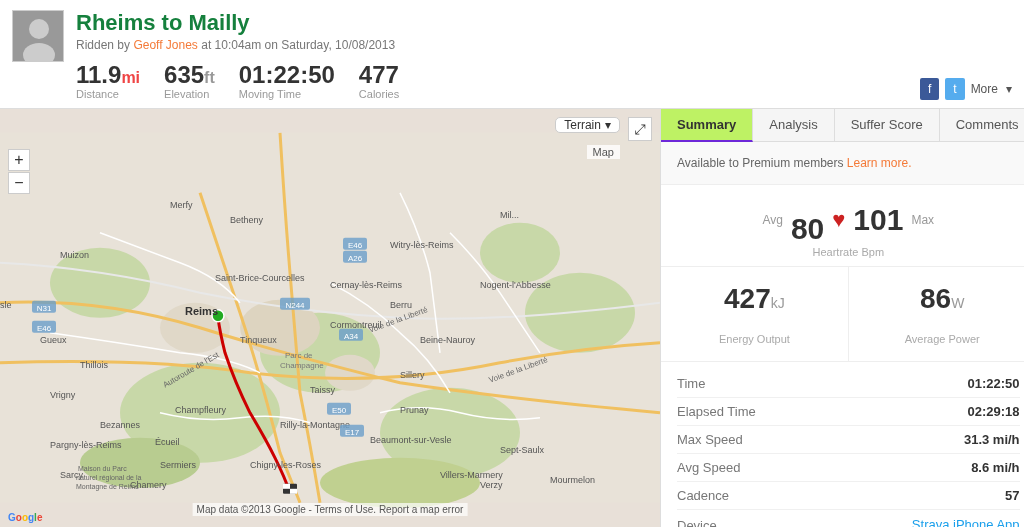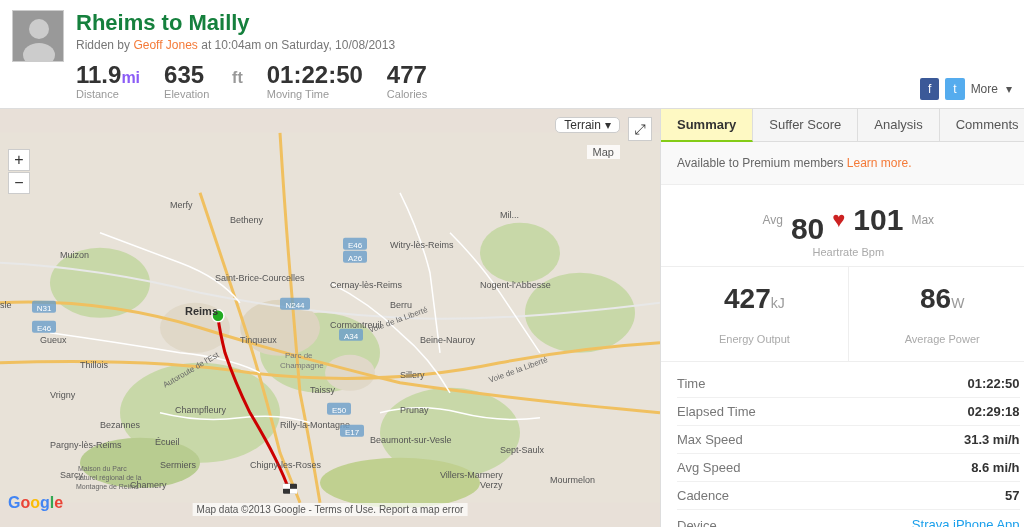--- a/index.html
+++ b/index.html
@@ -183,23 +183,23 @@
       left: 50%;
       transform: translateX(-50%);
       font-size: 10px;
       color: #555;
       background: rgba(255,255,255,0.7);
       padding: 1px 4px;
       white-space: nowrap;
     }
     .google-logo {
       position: absolute;
-      bottom: 15px;
+      bottom: 4px;
       left: 8px;
-      font-size: 16px;
+      font-size: 10px;
       color: #666;
       font-weight: bold;
     }
 
     
     .map-svg {
       position: absolute;
       top: 0;
       left: 0;
       width: 100%;
@@ -223,24 +223,24 @@
     }
     .tab {
       padding: 8px 16px;
       font-size: 13px;
       cursor: pointer;
       color: #555;
       border-right: 1px solid #ddd;
       white-space: nowrap;
     }
     .tab.active {
-      background: #fef9c3;
+      background: #bef264;
       color: #333;
       font-weight: 600;
-      border-bottom: 2px solid #84cc16;
+      border-bottom: 2px solid #6d28d9;
       margin-bottom: -1px;
     }
 
     
     .tab-content {
       flex: 1;
       overflow-y: auto;
     }
 
     
@@ -350,25 +350,25 @@
         <ellipse cx="26" cy="44" rx="16" ry="12" fill="#ccc"></ellipse>
       </svg>
     </div>
     <div class="header-info">
       <div class="ride-title">Rheims to Mailly</div>
       <div class="ride-meta">
         <span>Ridden by </span><a>Geoff Jones</a><span> at 10:04am on Saturday, 10/08/2013</span>
       </div>
       <div class="stats-row">
         <div class="stat-block">
-          <div class="stat-value"><span>11.9</span><span style="font-size:16px;color:#8b5cf6;">mi</span></div>
+          <div class="stat-value"><span>11.9</span><span style="font-size:16px;color:#ef4444;">mi</span></div>
           <div class="stat-label">Distance</div>
         </div>
         <div class="stat-block">
-          <div class="stat-value"><span>635</span><span style="font-size:16px;color:#999;padding-left:28px;">ft</span></div>
+          <div class="stat-value"><span>635</span><span style="font-size:16px;color:#999;">ft</span></div>
           <div class="stat-label">Elevation</div>
         </div>
         <div class="stat-block">
           <div class="stat-value">01:22:50</div>
           <div class="stat-label">Moving Time</div>
         </div>
         <div class="stat-block">
           <div class="stat-value">477</div>
           <div class="stat-label">Calories</div>
         </div>
@@ -515,22 +515,22 @@
         </div>
 
         <div class="map-footer">Map data ©2013 Google - Terms of Use. Report a map error</div>
       </div>
     </div>
 
     <div class="right-panel">
 
       <div class="tabs">
         <div class="tab active">Summary</div>
+        <div class="tab">Analysis</div>
         <div class="tab">Suffer Score</div>
-        <div class="tab">Analysis</div>
         <div class="tab">Comments</div>
       </div>
 
       <div class="tab-content">
 
         <div class="premium-banner">
           <span>Available to Premium members </span><a>Learn more.</a>
         </div>
 
         <div style="padding: 8px 16px; border-bottom: 1px solid #eee;">

